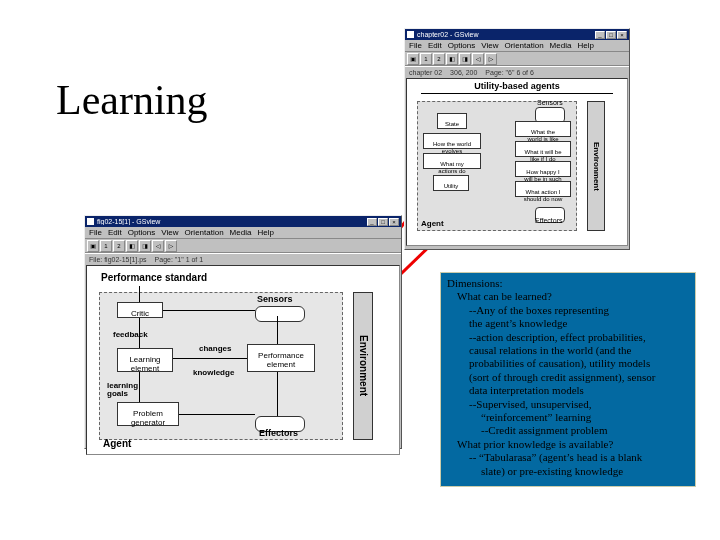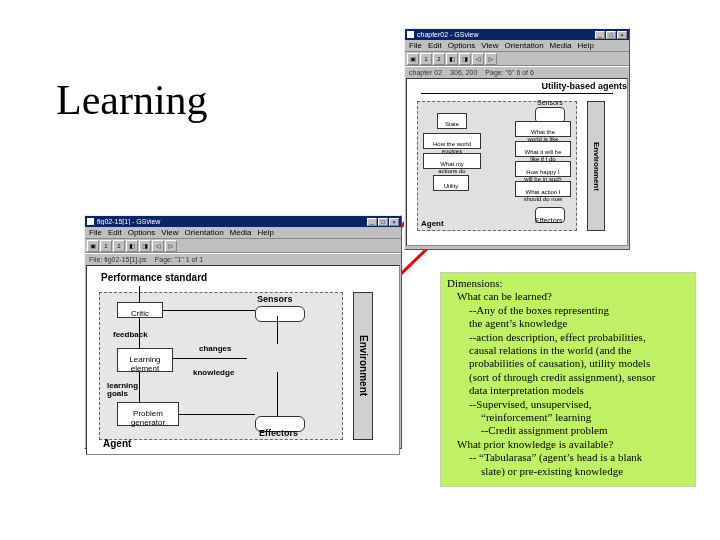--- a/index.html
+++ b/index.html
@@ -67,34 +67,34 @@
     display:flex; align-items:center; gap:8px; color:#333;
     border-top:1px solid #fff;
   }
   .canvas {
     background:#fff; border:1px inset #888; margin:1px;
     position:relative; overflow:hidden;
   }
   
   .win-util { left:404px; top:28px; width:226px; height:222px; }
   .win-util .canvas { height:168px; }
-  .panel-title { font-weight:bold; font-size:9px; text-align:right; }
+  .panel-title { font-weight:bold; font-size:9px; text-align:center; }
   .outer-box { position:absolute; border:1px solid #666; background:#d8d8d8; }
   .inner-box { position:absolute; border:1px solid #333; background:#fff; font-size:6px; text-align:center; line-height:1.1; padding:7px; }
   .env-box { position:absolute; border:1px solid #333; background:#d0d0d0; writing-mode:vertical-rl; text-orientation:mixed; font-size:8px; font-weight:bold; display:flex; align-items:center; justify-content:center; }
   .label-agent { position:absolute; font-size:8px; font-weight:bold; }
   
   .win-learn { left:84px; top:215px; width:318px; height:234px; }
   .win-learn .canvas { height:190px; }
   .win-learn .inner-box { font-size:8px; }
   .side-label { position:absolute; font-size:7px; }
   
   .note {
     position:absolute; left:440px; top:272px; width:256px;
-    background:#bef264; border:1px solid #cca; padding:4px 6px 8px 6px;
+    background:#0369a1; border:1px solid #cca; padding:4px 6px 8px 6px;
     font-family:"Times New Roman", serif; font-size:11px; line-height:1.22;
   }
   .note .hd { font-size:11px; }
   .note .ind1 { padding-left:10px; }
   .note .ind2 { padding-left:22px; }
   .note .ind3 { padding-left:34px; }
   
   .redline {
     position:absolute; background:#e00; height:3px; transform-origin:left center;
   }
@@ -215,20 +215,21 @@
     <div class="inner-box" style="left:168px; top:40px; width:50px; height:10px; border-radius:6px;"></div>
 
     <div style="position:absolute; left:26px; top:64px; font-size:8px; font-weight:bold;">feedback</div>
 
     <div style="position:absolute; left:112px; top:78px; font-size:8px; font-weight:bold;">changes</div>
 
     <div style="position:absolute; left:106px; top:102px; font-size:8px; font-weight:bold;">knowledge</div>
 
     <div class="inner-box" style="left:30px; top:82px; width:56px; height:24px;">Learning element</div>
 
+    <div class="inner-box" style="left:160px; top:78px; width:68px; height:28px;">Performance element</div>
 
     <div style="position:absolute; left:20px; top:116px; font-size:8px; font-weight:bold; width:44px; line-height:1;">learning goals</div>
 
     <div class="inner-box" style="left:30px; top:136px; width:62px; height:24px;">Problem generator</div>
 
     <div class="inner-box" style="left:168px; top:150px; width:50px; height:10px; border-radius:6px;"></div>
     <div style="position:absolute; left:172px; top:162px; font-size:9px; font-weight:bold;">Effectors</div>
 
     <div class="label-agent" style="left:16px; top:172px; font-size:10px;">Agent</div>
 

